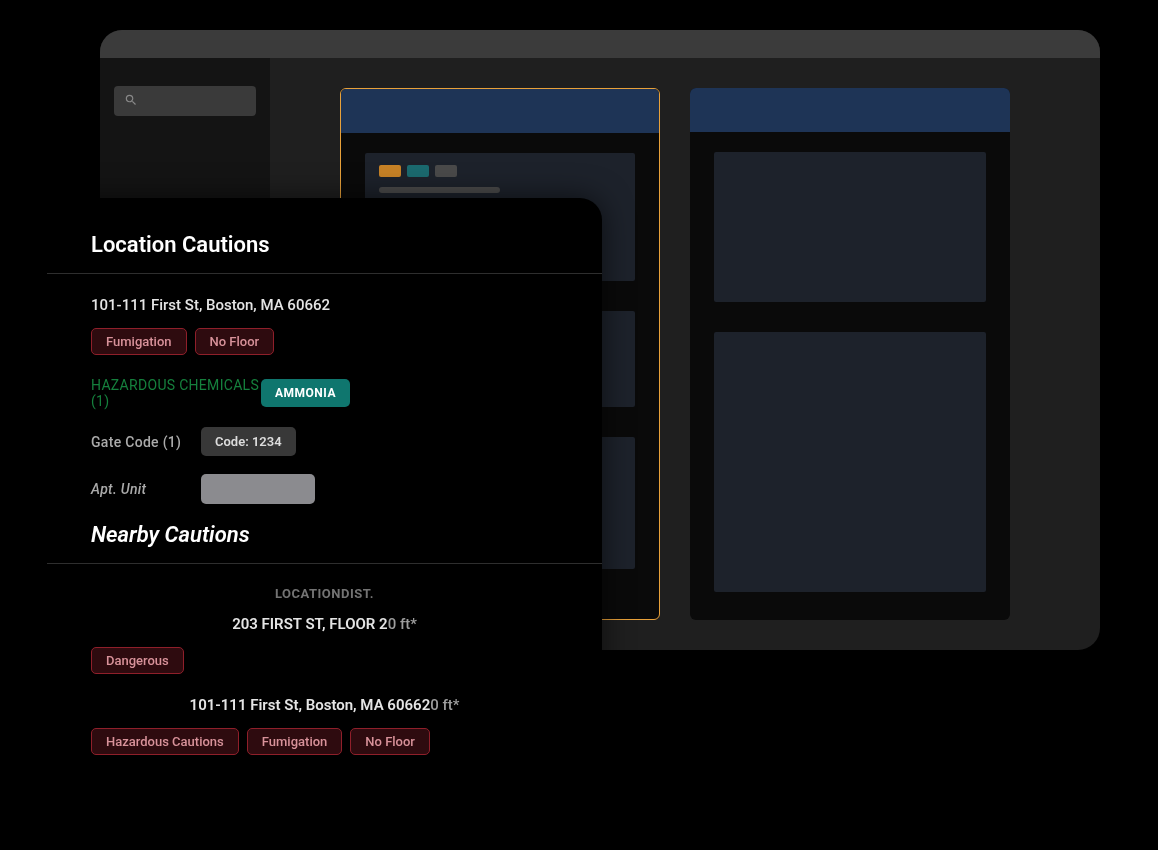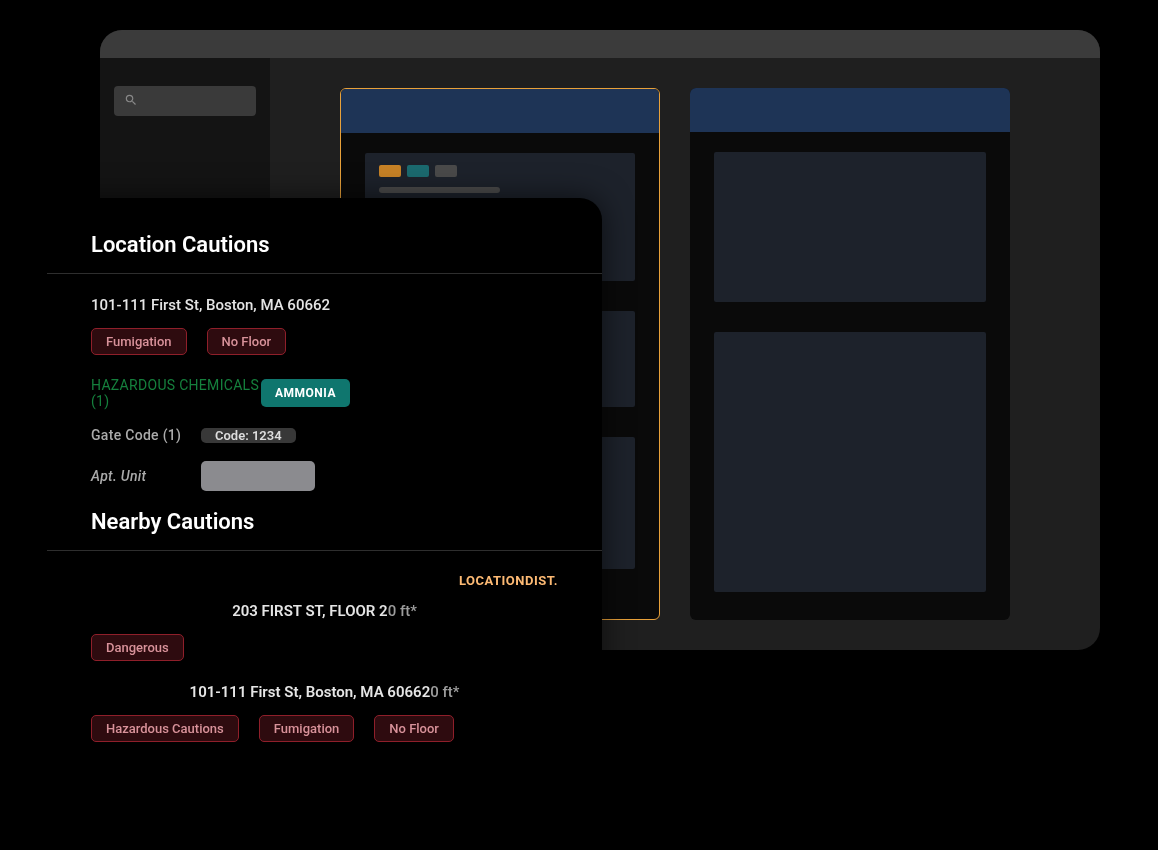--- a/index.html
+++ b/index.html
@@ -108,21 +108,21 @@
     padding: 0 44px;
   }
   .address {
     font-size: 15px;
     color: #e5e5e5;
     font-weight: 500;
     margin-bottom: 14px;
   }
   .tag-row {
     display: flex;
-    gap: 20px;
+    gap: 8px;
     margin-bottom: 22px;
     flex-wrap: wrap;
   }
   .tag {
     border-radius: 5px;
     padding: 5px 14px;
     font-size: 13px;
     font-weight: 500;
     display: inline-block;
   }
@@ -137,21 +137,21 @@
     font-size: 12px;
     font-weight: 700;
     letter-spacing: 0.5px;
     padding: 7px 14px;
   }
   .tag.code {
     background: #383838;
     color: #ddd;
     font-weight: 600;
     font-size: 13px;
-    padding: 0 14px;
+    padding: 7px 14px;
   }
   .tag.placeholder {
     background: #8b8b8f;
     width: 114px;
     height: 30px;
   }
   .field-row {
     display: flex;
     align-items: center;
     margin-bottom: 18px;
@@ -169,38 +169,39 @@
     width: 110px;
   }
   .field-label.italic {
     font-style: italic;
     font-weight: 500;
     color: #aaa;
     width: 110px;
   }
   .nearby-header {
     display: flex;
-    justify-content: flex-end;
+    justify-content: center;
     font-size: 13px;
     font-weight: 700;
-    color: #fdba74;
+    color: #737373;
     letter-spacing: 0.5px;
     margin-bottom: 14px;
   }
   .nearby-item {
     display: flex;
     justify-content: center;
     font-size: 15px;
     color: #e5e5e5;
     font-weight: 600;
     margin-bottom: 14px;
   }
   .dist { color: #9d9d9d; font-weight: 500; }
   .section-title.nearby {
     margin-top: 0;
+    font-style: italic;
   }
 </style>
 </head>
 <body>
 
 <div class="dashboard-window">
   <div class="dashboard-titlebar"></div>
   <div class="dashboard-body">
     <div class="sidebar">
       <div class="search-box">

